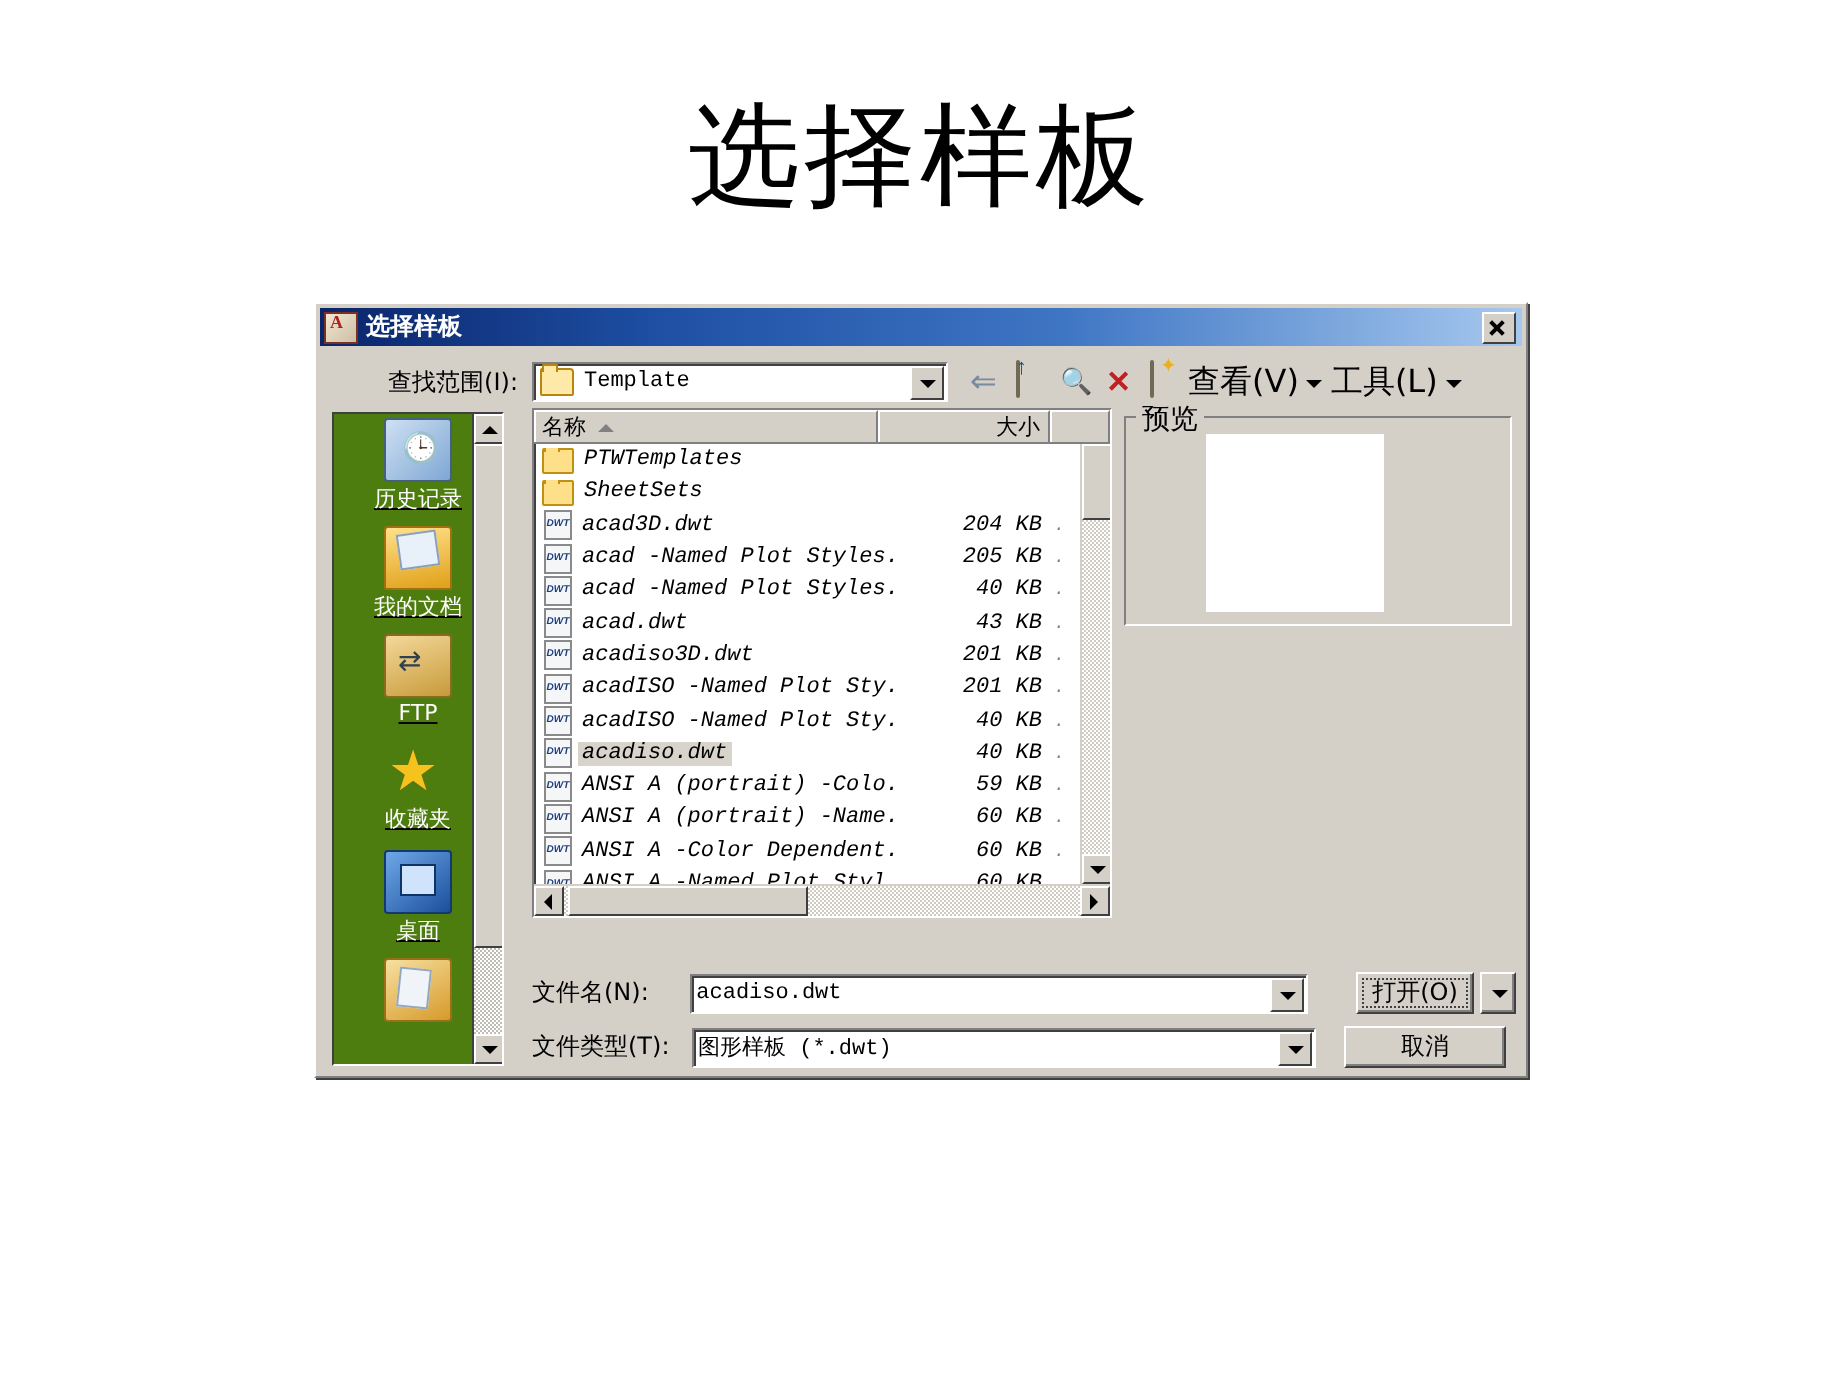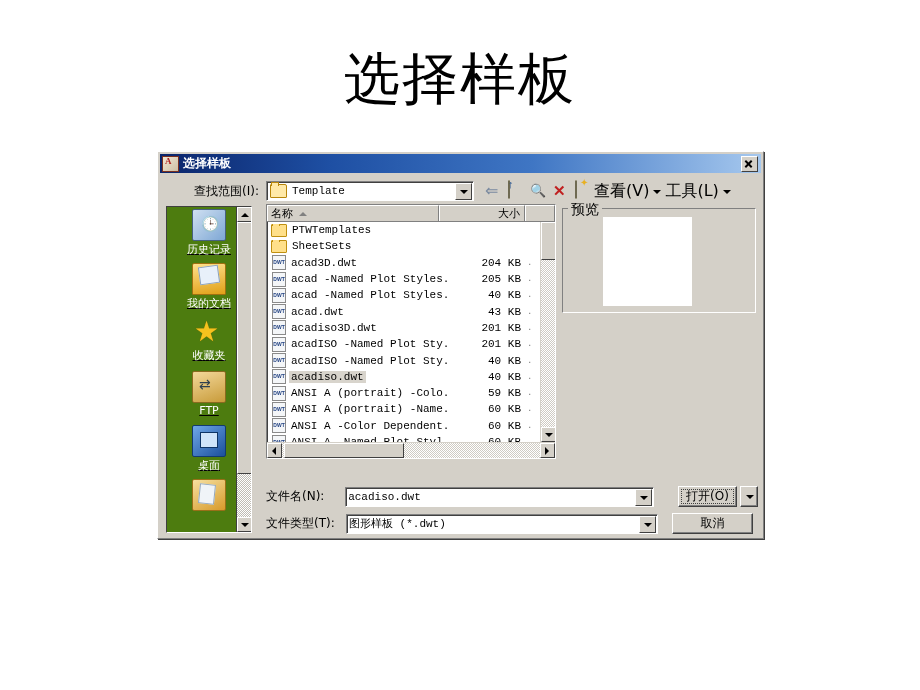--- a/index.html
+++ b/index.html
@@ -453,20 +453,21 @@
     overflow: hidden;
   }
   .fl-row {
     height: 16.3px;
     display: flex;
     align-items: center;
     font-family: "Liberation Mono", monospace;
     font-size: 11px;
     color: #000000;
     white-space: nowrap;
+    font-style: italic;
   }
   .fl-name {
     width: 180px;
     display: flex;
     align-items: center;
     overflow: hidden;
   }
   .fl-name .lbl { padding: 0 2px; }
   .fl-row.selected .lbl { background: #d8d4cc; }
   .fl-size {
@@ -703,26 +704,26 @@
   <div class="places">
     <div class="place">
       <span class="place-ico pi-history"></span>
       <span class="place-label">历史记录</span>
     </div>
     <div class="place">
       <span class="place-ico pi-docs"></span>
       <span class="place-label">我的文档</span>
     </div>
     <div class="place">
+      <span class="place-ico pi-ftp"></span>
+      <span class="place-label">FTP</span>
+    </div>
+    <div class="place">
       <span class="place-ico pi-fav"></span>
       <span class="place-label">收藏夹</span>
-    </div>
-    <div class="place">
-      <span class="place-ico pi-ftp"></span>
-      <span class="place-label">FTP</span>
     </div>
     <div class="place">
       <span class="place-ico pi-desktop"></span>
       <span class="place-label">桌面</span>
     </div>
     <div class="place">
       <span class="place-ico pi-partial"></span>
     </div>
 
     <div class="places-sb">

